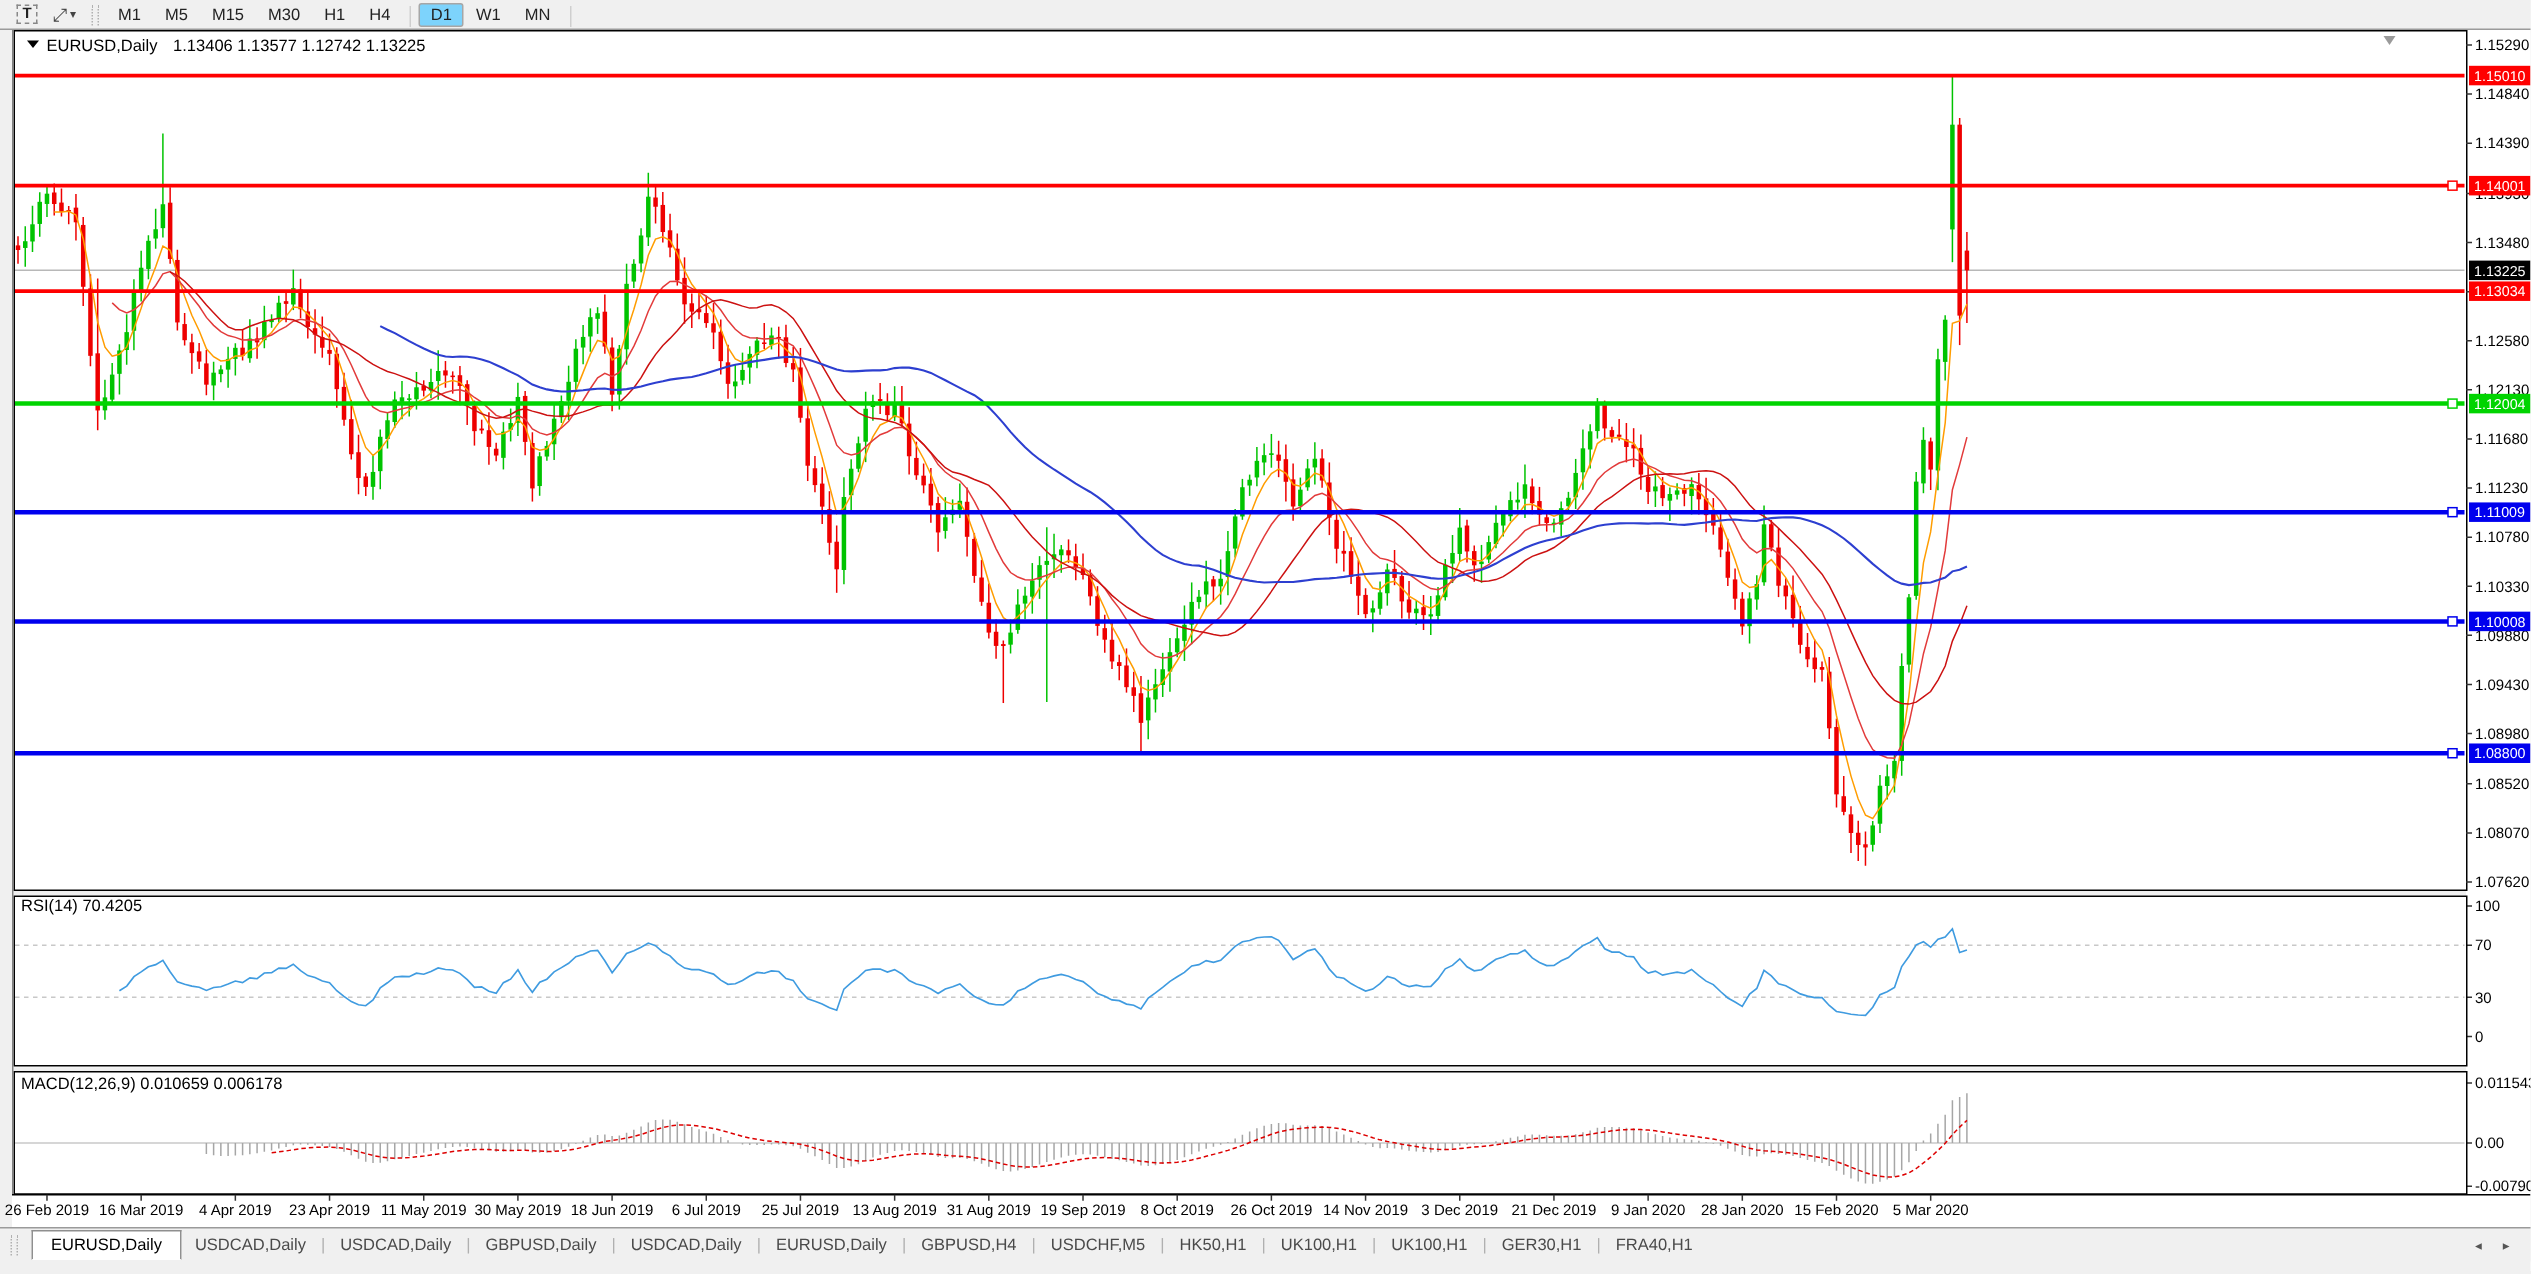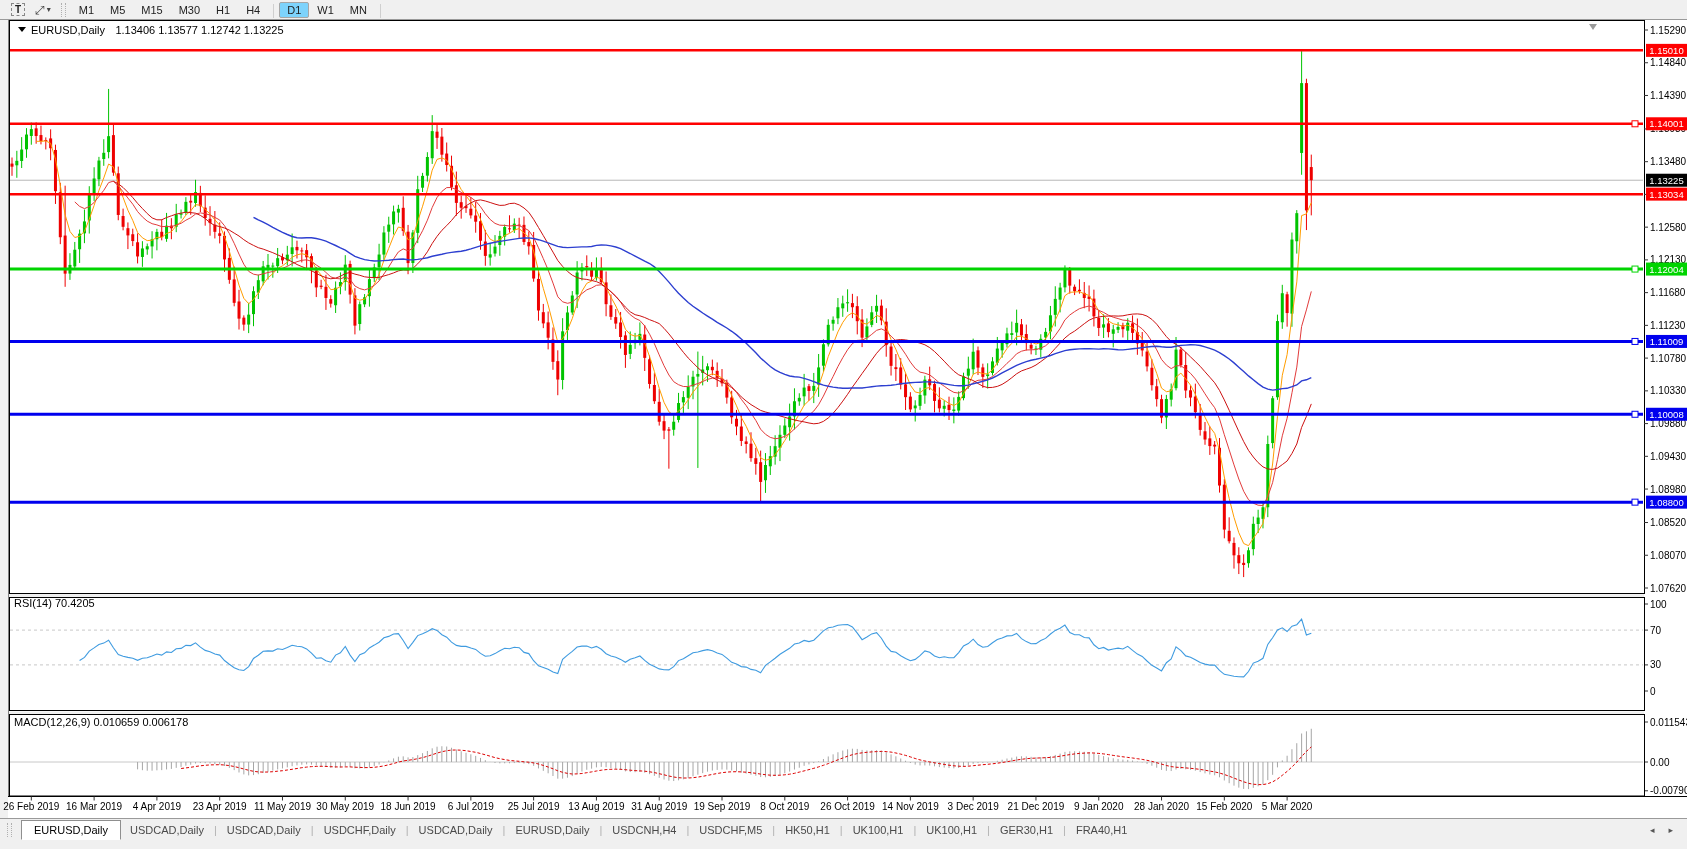--- a/index.html
+++ b/index.html
@@ -1031,27 +1031,27 @@
   </svg>
 
 <div class="tabbar">
   <span class="grip"></span>
   <span id="tabs-container" style="display:flex;align-items:center">
       <span class="tab active">EURUSD,Daily</span>
       <span class="tab">USDCAD,Daily</span>
       <span class="tabsep">|</span>
       <span class="tab">USDCAD,Daily</span>
       <span class="tabsep">|</span>
-      <span class="tab">USDCHF,Daily</span>
+      <span class="tab">GBPUSD,Daily</span>
       <span class="tabsep">|</span>
       <span class="tab">USDCAD,Daily</span>
       <span class="tabsep">|</span>
       <span class="tab">EURUSD,Daily</span>
       <span class="tabsep">|</span>
-      <span class="tab">USDCNH,H4</span>
+      <span class="tab">GBPUSD,H4</span>
       <span class="tabsep">|</span>
       <span class="tab">USDCHF,M5</span>
       <span class="tabsep">|</span>
       <span class="tab">HK50,H1</span>
       <span class="tabsep">|</span>
       <span class="tab">UK100,H1</span>
       <span class="tabsep">|</span>
       <span class="tab">UK100,H1</span>
       <span class="tabsep">|</span>
       <span class="tab">GER30,H1</span>

